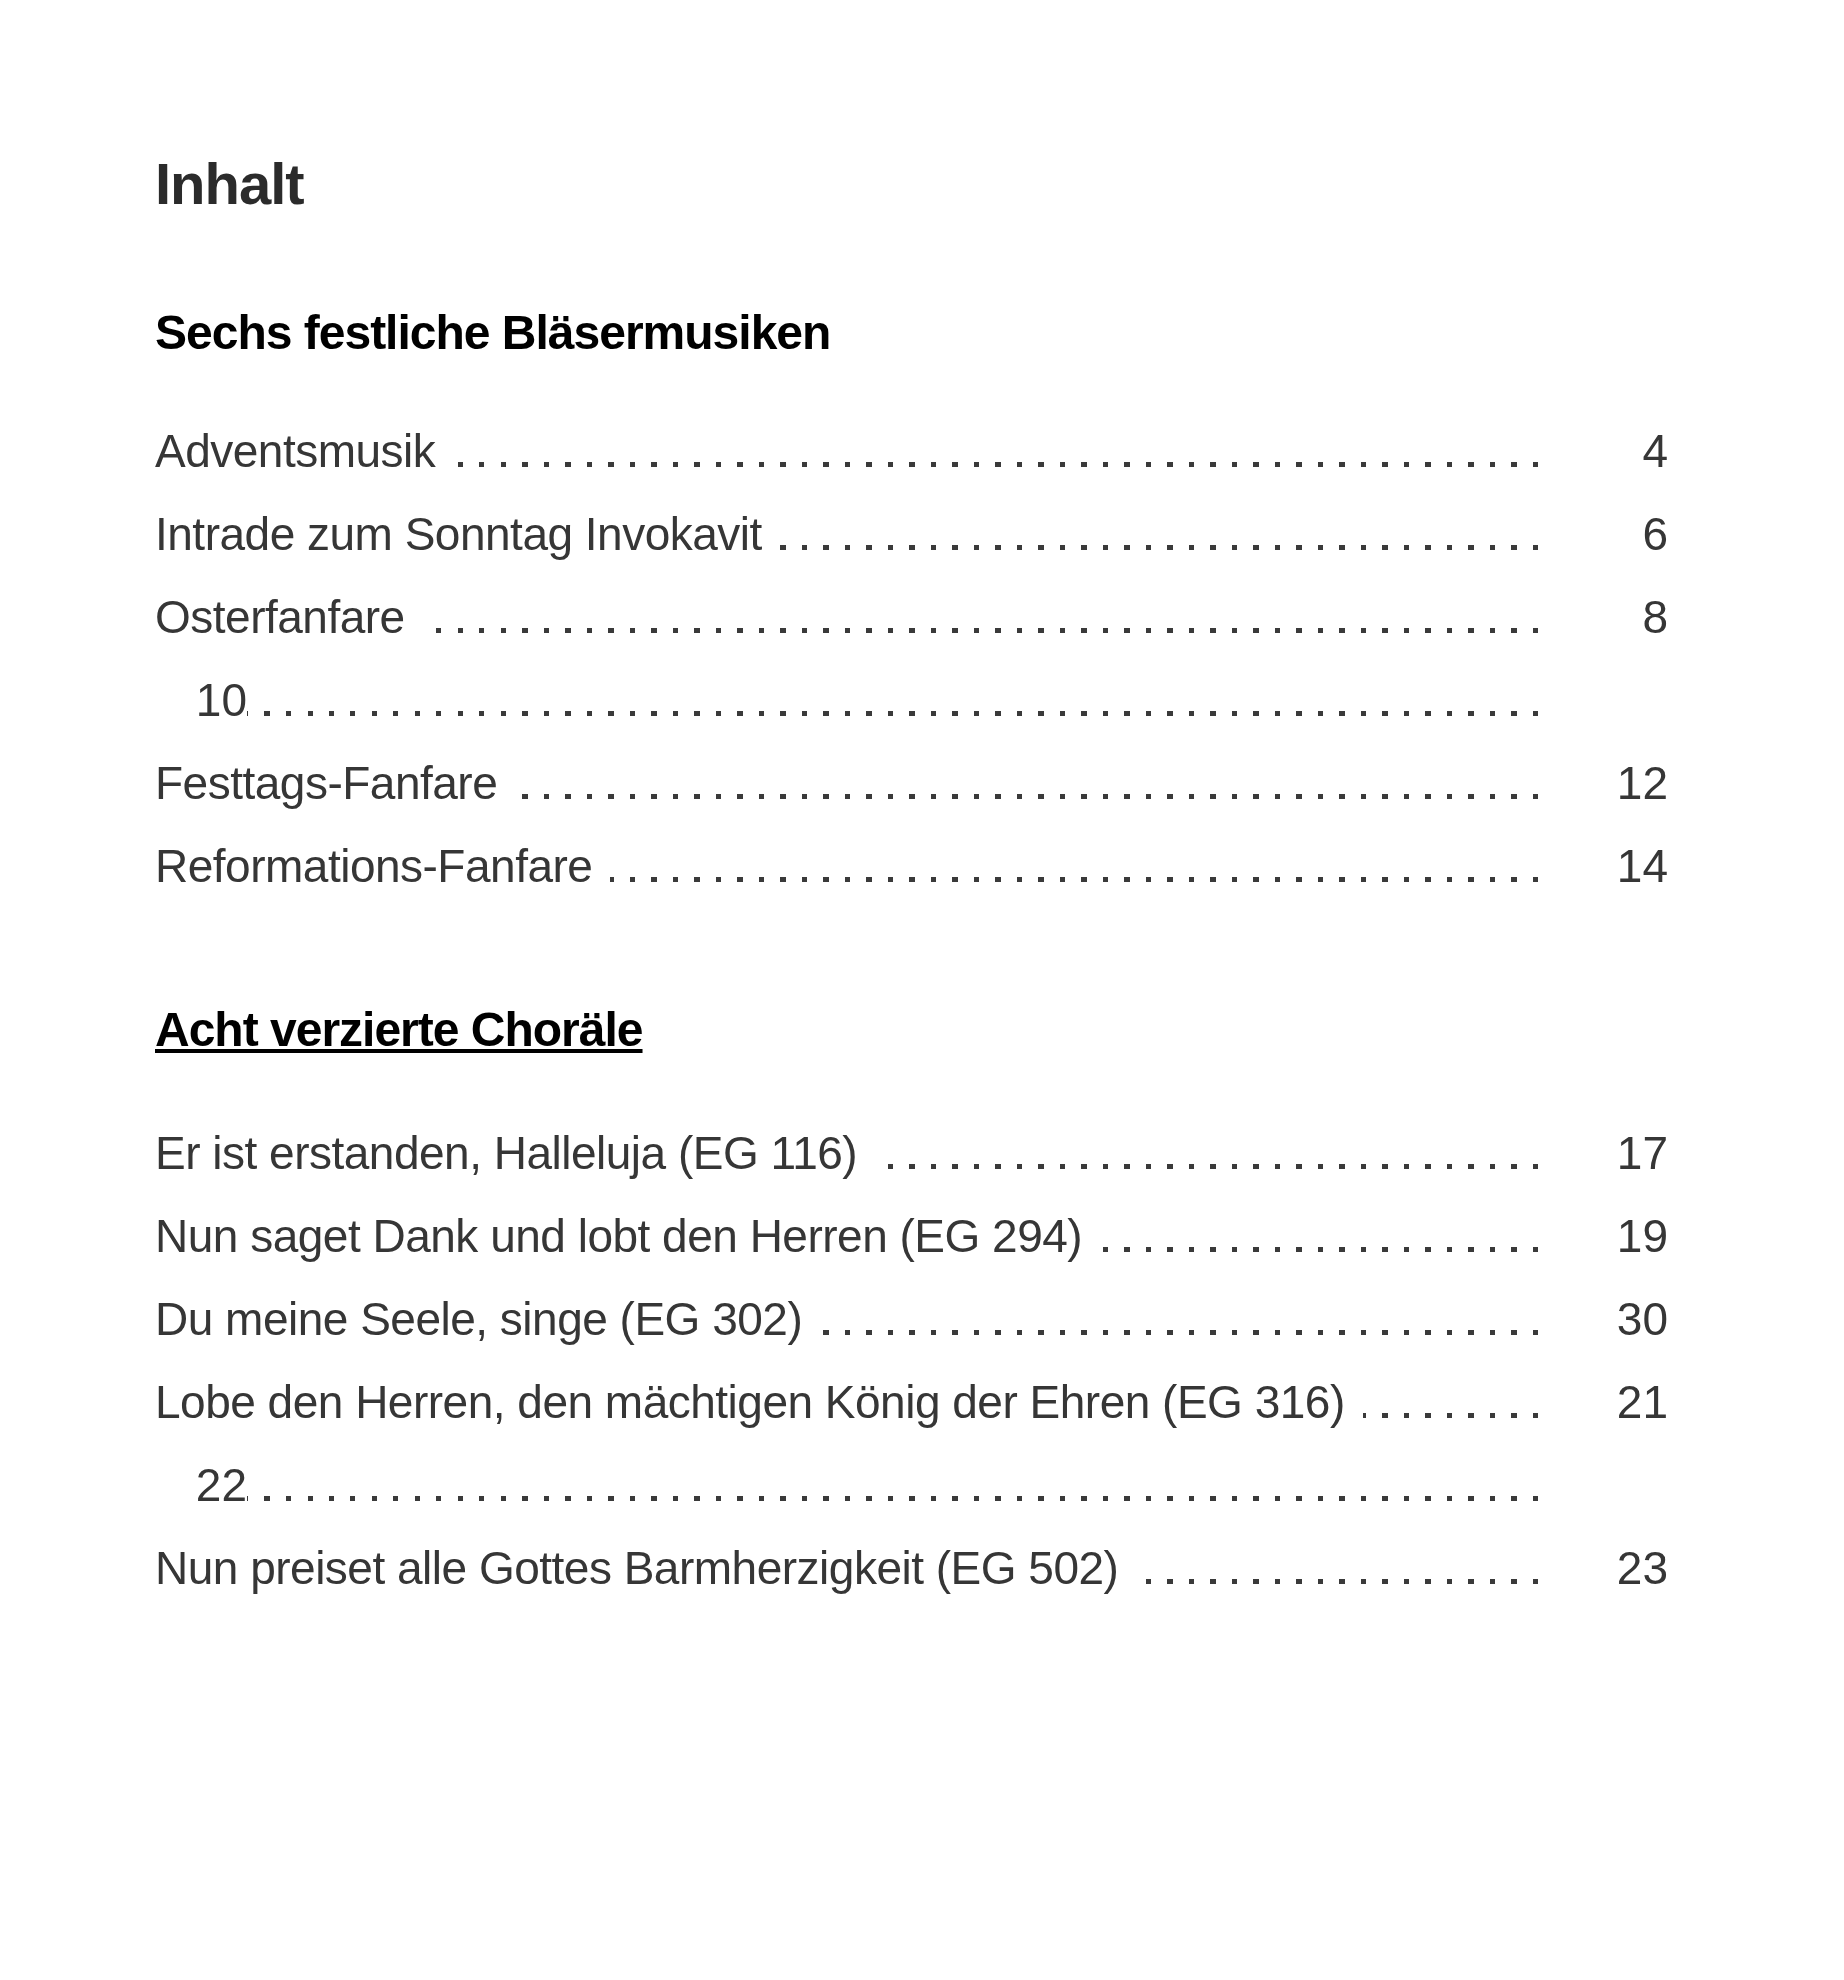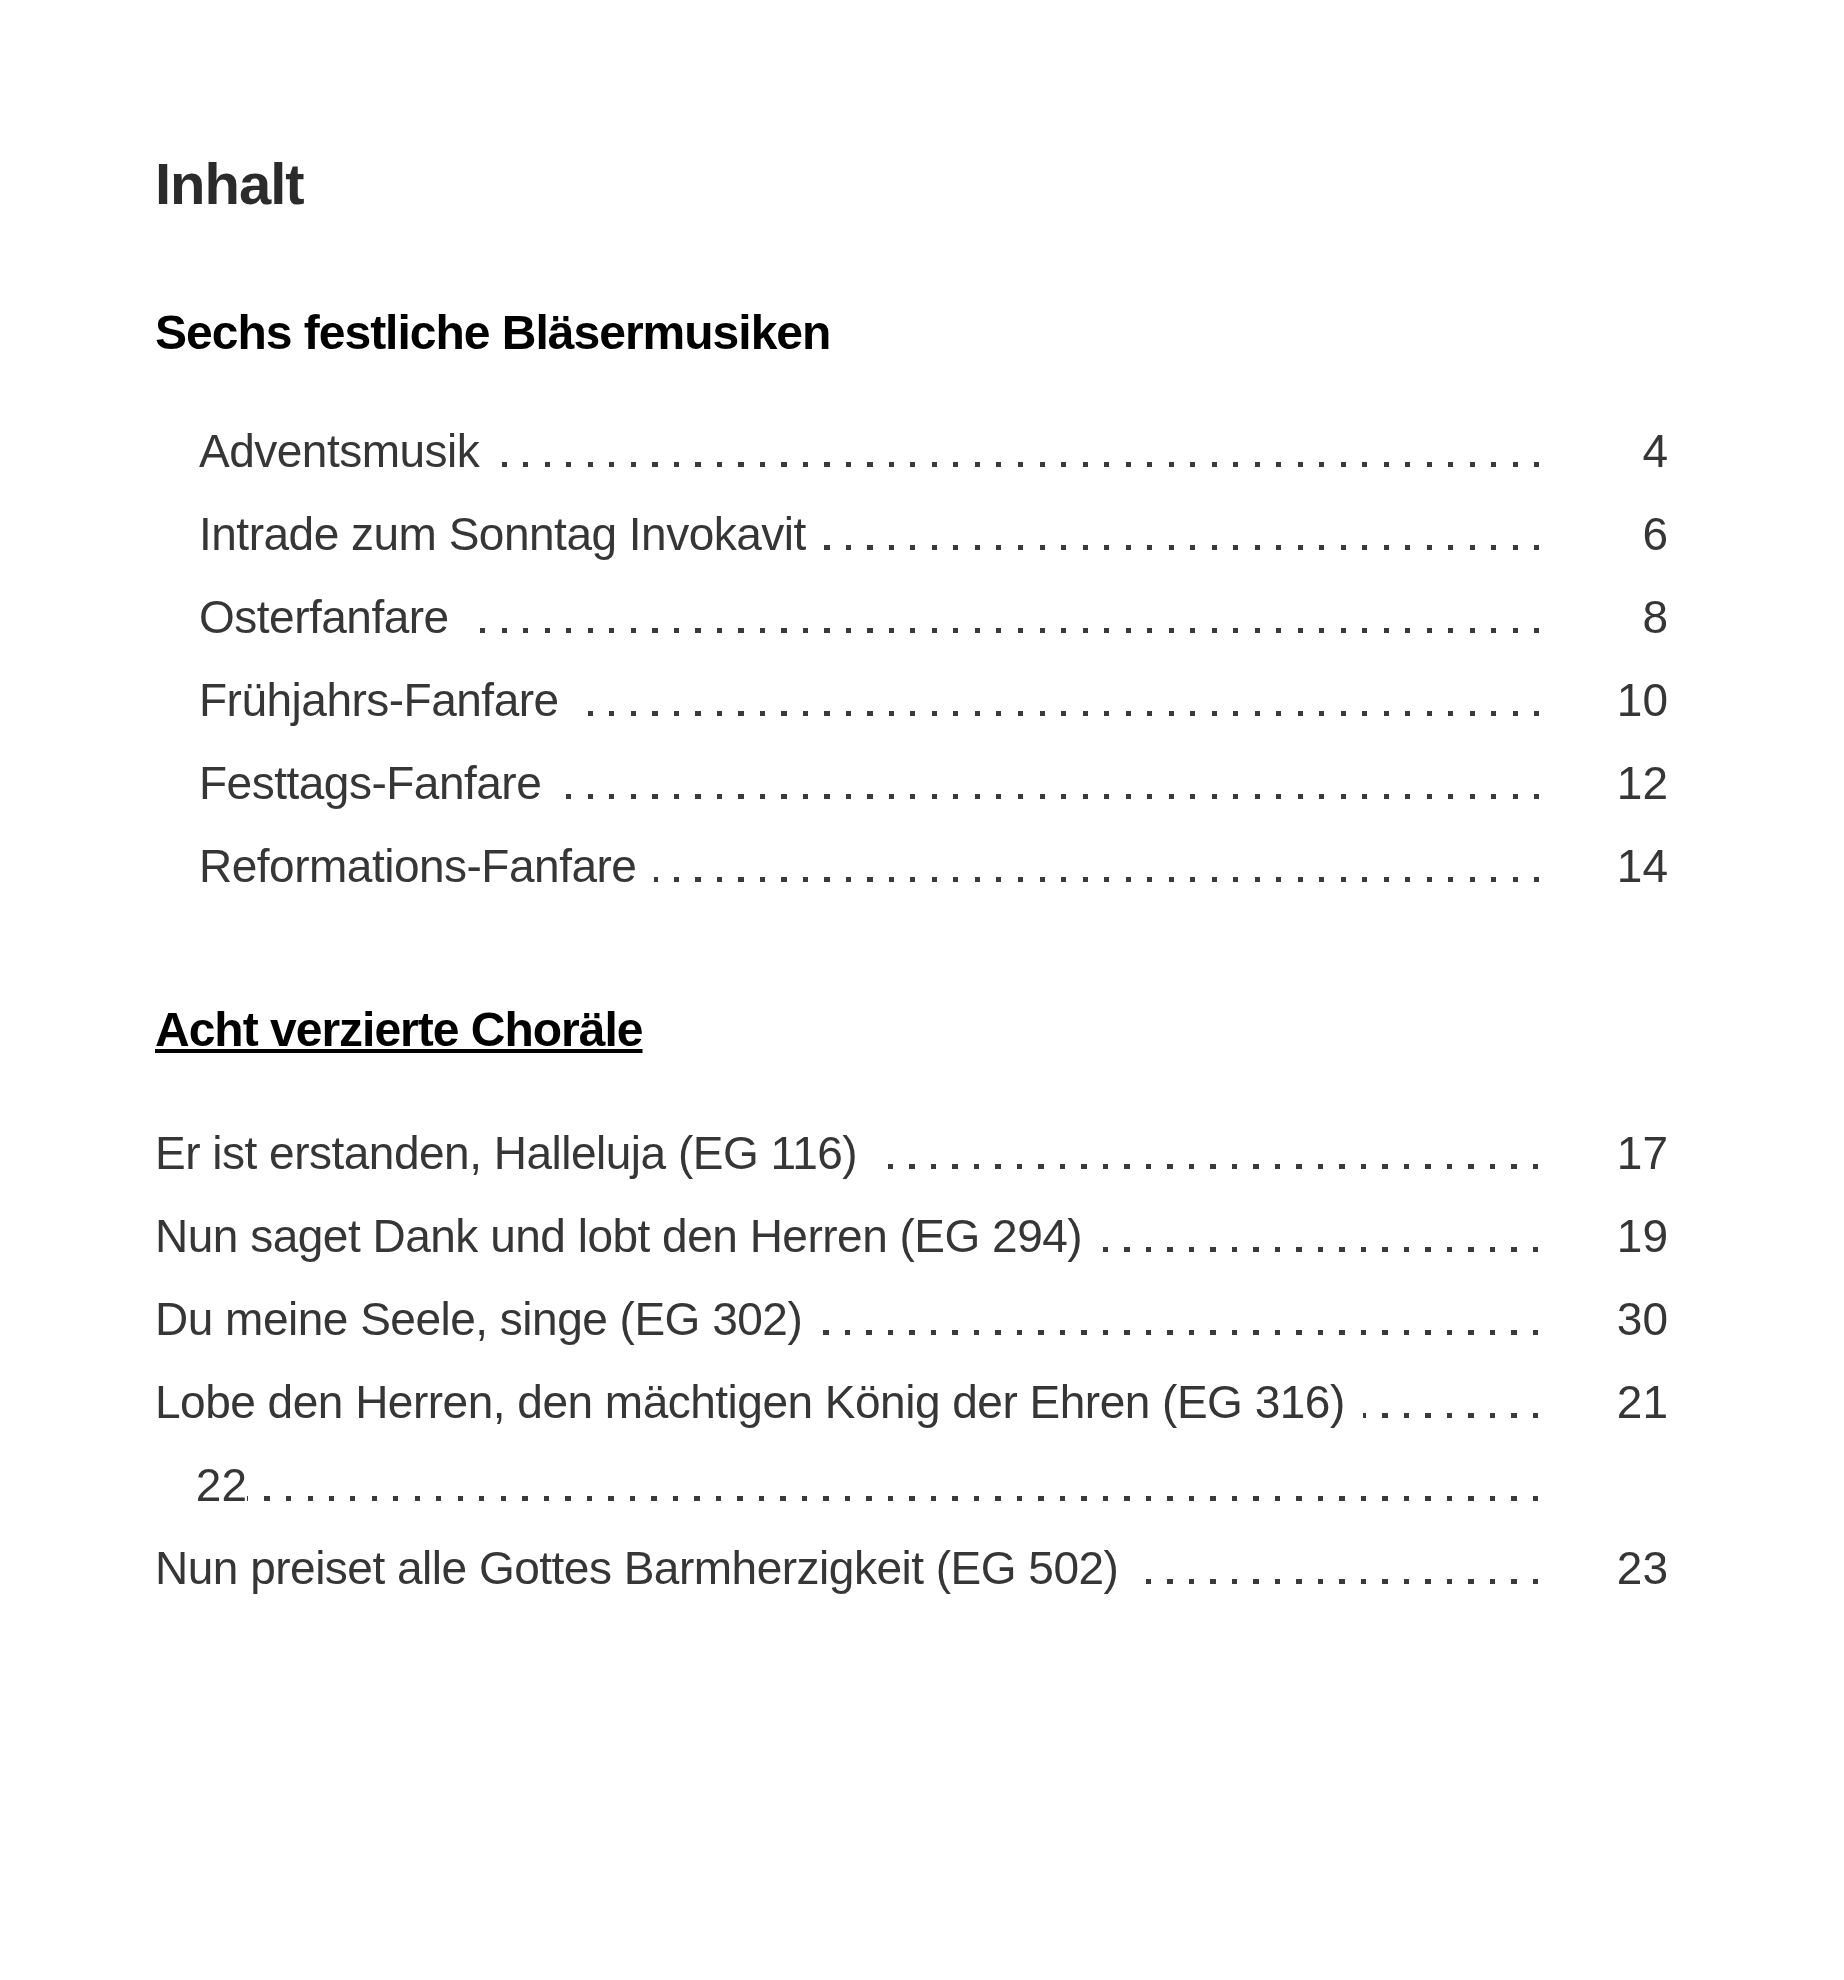--- a/index.html
+++ b/index.html
@@ -36,21 +36,21 @@
     font-size: 48px;
     line-height: 1;
     font-weight: bold;
     color: #000000;
     letter-spacing: -1px;
     white-space: nowrap;
   }
   .section-1 .section-heading { margin-top: 96px; }
   .section-2 .section-heading { margin-top: 109px; text-decoration: underline; }
   .entries { margin: 0; }
-  .section-1 .entries { margin-top: 42px; margin-left: 44px; }
+  .section-1 .entries { margin-top: 42px; }
   .section-2 .entries { margin-top: 47px; }
   .toc-row {
     position: relative;
     display: flex;
     justify-content: space-between;
     align-items: flex-end;
     height: 83px;
   }
   .dot-leader {
     position: absolute;
@@ -105,21 +105,20 @@
   </div>
 
   <div class="toc-row">
     <span class="dot-leader"></span>
     <span class="entry-title">Osterfanfare</span>
     <span class="entry-page">8</span>
   </div>
 
   <div class="toc-row">
     <span class="dot-leader"></span>
-    <span class="entry-title">Frühjahrs-Fanfare</span>
     <span class="entry-page">10</span>
   </div>
 
   <div class="toc-row">
     <span class="dot-leader"></span>
     <span class="entry-title">Festtags-Fanfare</span>
     <span class="entry-page">12</span>
   </div>
 
   <div class="toc-row">

